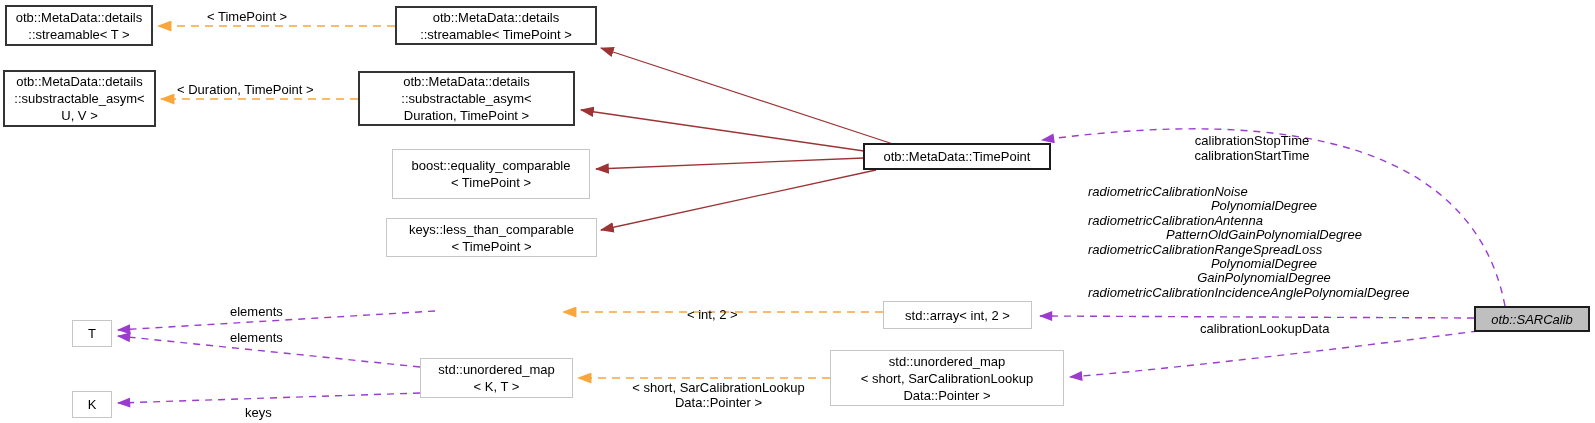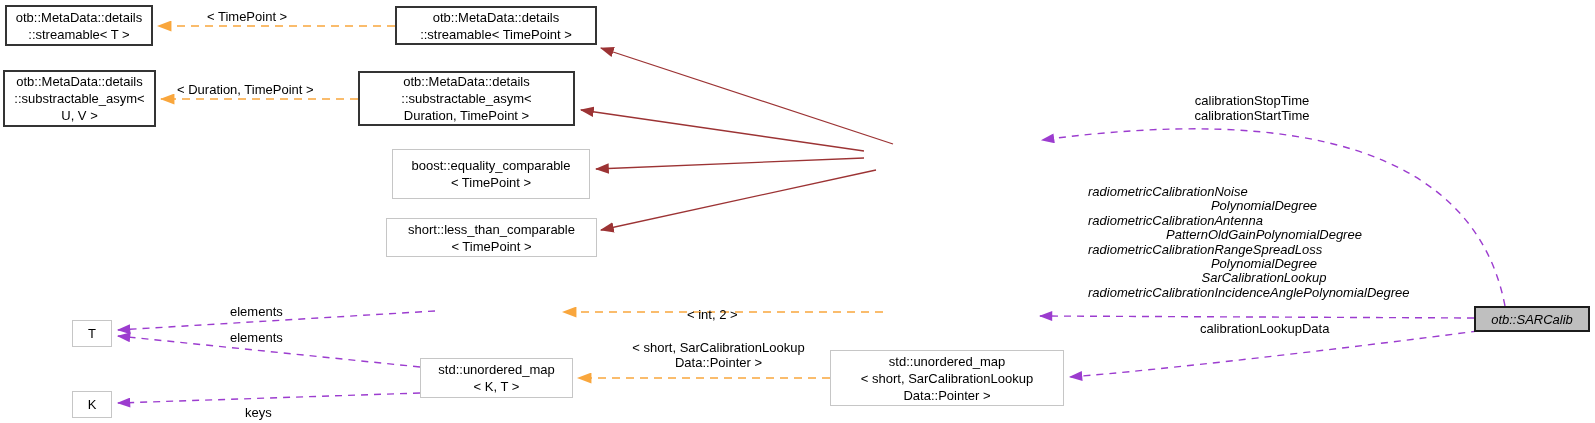--- a/index.html
+++ b/index.html
@@ -9,21 +9,21 @@
   #stage{position:relative;width:1595px;height:423px;}
   #edges{position:absolute;left:0;top:0;z-index:0;}
   .node{position:absolute;z-index:2;background:#ffffff;
         display:flex;flex-direction:column;justify-content:center;align-items:center;
         text-align:center;line-height:17px;white-space:nowrap;box-sizing:border-box;
         border:1px solid #c6c6c6;cursor:pointer;}
   .node.dark{border:2px solid #343434;}
   .node.blackb{border:2px solid #1c1c1c;}
   .node.fill{background:#bfbfbf;font-style:italic;}
   .elabel{position:absolute;z-index:1;white-space:nowrap;line-height:15px;color:#000;}
-  .elabel.center{text-align:center;}
+  .elabel.center{text-align:center;margin-top:40px;}
   .radio{position:absolute;z-index:1;left:1088px;top:185px;width:352px;line-height:14.4px;}
   .radio div{white-space:nowrap;font-style:italic;}
   .radio .l{text-align:left;}
   .radio .c{text-align:center;}
 </style>
 </head>
 <body>
 
 <div id="stage">
 
@@ -85,30 +85,36 @@
     <span>::substractable_asym&lt;</span>
     <span>Duration, TimePoint &gt;</span>
   </div>
 
   <div class="node" style="left:392px;top:149px;width:198px;height:50px">
     <span>boost::equality_comparable</span>
     <span>&lt; TimePoint &gt;</span>
   </div>
 
   <div class="node" style="left:386px;top:218px;width:211px;height:39px">
-    <span>short::less_than_comparable</span>
+    <span>keys::less_than_comparable</span>
     <span>&lt; TimePoint &gt;</span>
   </div>
 
+  <div class="node blackb" style="left:863px;top:143px;width:188px;height:27px">
+    <span>otb::MetaData::TimePoint</span>
+  </div>
 
   <div class="node blackb fill" style="left:1474px;top:306px;width:116px;height:26px">
     <span>otb::SARCalib</span>
   </div>
 
 
+  <div class="node" style="left:883px;top:301px;width:149px;height:28px">
+    <span>std::array&lt; int, 2 &gt;</span>
+  </div>
 
   <div class="node" style="left:72px;top:320px;width:40px;height:27px">
     <span>T</span>
   </div>
 
   <div class="node" style="left:72px;top:391px;width:40px;height:27px">
     <span>K</span>
   </div>
 
   <div class="node" style="left:420px;top:358px;width:153px;height:40px">
@@ -138,21 +144,21 @@
     <div>calibrationStartTime</div>
   </div>
 
   <div class="radio">
     <div class="l">radiometricCalibrationNoise</div>
     <div class="c">PolynomialDegree</div>
     <div class="l">radiometricCalibrationAntenna</div>
     <div class="c">PatternOldGainPolynomialDegree</div>
     <div class="l">radiometricCalibrationRangeSpreadLoss</div>
     <div class="c">PolynomialDegree</div>
-    <div class="c">SarCalibrationLookup</div>
+    <div class="c">GainPolynomialDegree</div>
     <div class="l">radiometricCalibrationIncidenceAnglePolynomialDegree</div>
   </div>
 
   <div class="elabel" style="left:1200px;top:321px">calibrationLookupData</div>
 
   <div class="elabel" style="left:230px;top:304px">elements</div>
 
   <div class="elabel" style="left:230px;top:330px">elements</div>
 
   <div class="elabel" style="left:245px;top:405px">keys</div>

